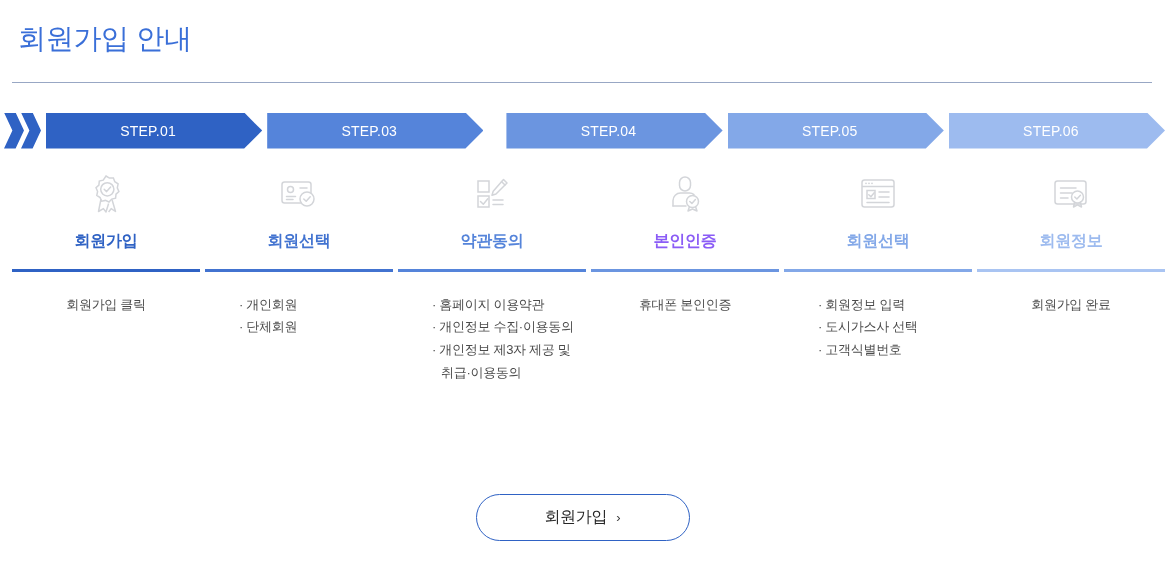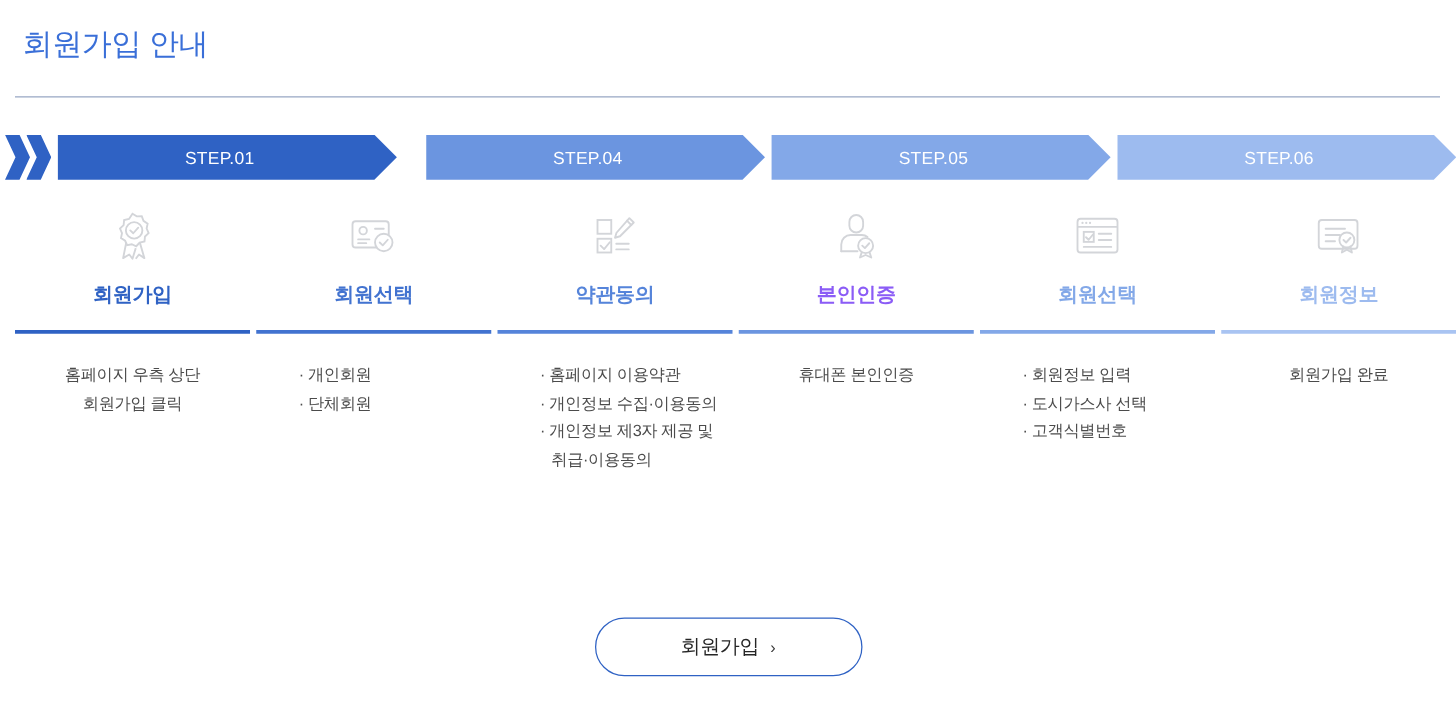--- a/index.html
+++ b/index.html
@@ -11,21 +11,21 @@
     font-family: "Liberation Sans", "DejaVu Sans", sans-serif;
     overflow: hidden;
     position: relative;
   }
 
   
   .page-header {
     padding: 22px 0 0 18px;
   }
   .page-title {
-    font-size: 24px;
+    font-size: 28px;
     font-weight: 400;
     color: #3a6fd8;
     letter-spacing: -0.3px;
     line-height: 1.2;
   }
   .header-rule {
     margin: 26px 0 0 12px;
     width: 1140px;
     height: 1px;
     background: #98a7c4;
@@ -173,20 +173,23 @@
 <div class="header-rule"></div>
 
 <div class="steps-bar">
   <div class="lead-arrows">
     <div class="arrow a1"></div>
     <div class="arrow a2"></div>
   </div>
   <div class="chev" style="background: rgb(47, 98, 196);">
     <span class="chev-label">STEP.01</span>
   </div>
+  <div class="chev" style="background: rgb(85, 132, 218);">
+    <span class="chev-label">STEP.03</span>
+  </div>
   <div class="chev" style="background: rgb(107, 149, 224); margin-left: 18px;">
     <span class="chev-label">STEP.04</span>
   </div>
   <div class="chev" style="background: rgb(131, 168, 232);">
     <span class="chev-label">STEP.05</span>
   </div>
   <div class="chev" style="background: rgb(157, 187, 239);">
     <span class="chev-label">STEP.06</span>
   </div>
 </div>
@@ -199,21 +202,20 @@
         <path d="M20 4 L23.4 6.1 L27.4 6 L28.8 9.7 L32.1 11.9 L31.3 15.8 L32.9 19.5 L30 22.2 L29.6 26.2 L25.7 27.1 L23 30 L19.4 28.4 L15.7 29.2 L14.1 25.6 L10.8 23.4 L11.6 19.5 L10 15.8 L12.9 13.1 L13.3 9.1 L17.2 8.2 Z"></path>
         <circle cx="21.3" cy="17.3" r="6.6"></circle>
         <path d="M18.2 17.3 L20.6 19.6 L24.6 15.1" stroke-linecap="round" stroke-linejoin="round"></path>
         <path d="M15 27 L12.5 39.5 L17.4 36.6 L20 40 L22.6 31.5" stroke-linejoin="round"></path>
         <path d="M26 27.5 L29.5 39.5 L25.2 36.6 L22.6 40" stroke-linejoin="round"></path>
       </svg>
     </div>
     <div class="col-label" style="color: rgb(47, 98, 196);">회원가입</div>
     <div class="col-rule" style="background: rgb(47, 98, 196);"></div>
     <div class="col-desc centered">
-      <div class="line">홈페이지 우측 상단</div>
       <div class="line">회원가입 클릭</div>
     </div>
   </div>
 
   <div class="col">
     <div class="col-icon">
       <svg width="44" height="38" viewBox="0 0 44 38" fill="none" stroke="#d3d5d9" stroke-width="1.5">
         <rect x="5" y="7" width="29" height="21" rx="2.5"></rect>
         <circle cx="13.5" cy="14.5" r="3"></circle>
         <path d="M9.5 21.5 H18.5" stroke-linecap="round"></path>

